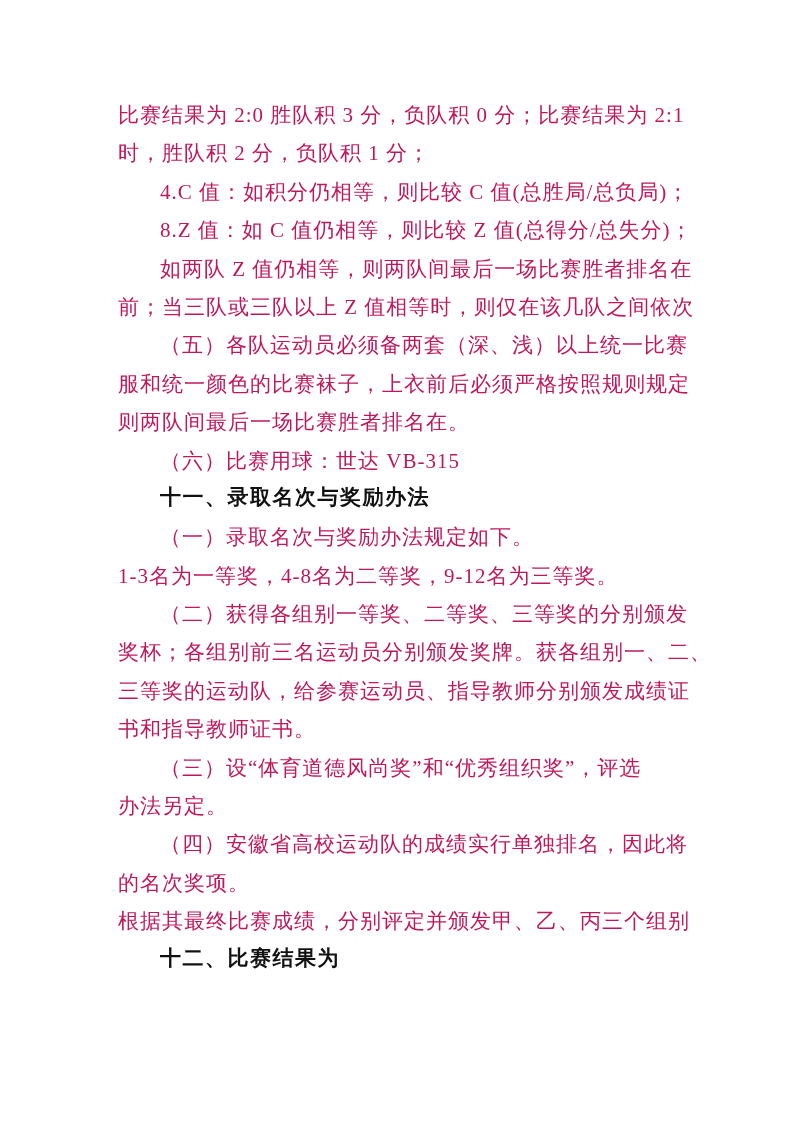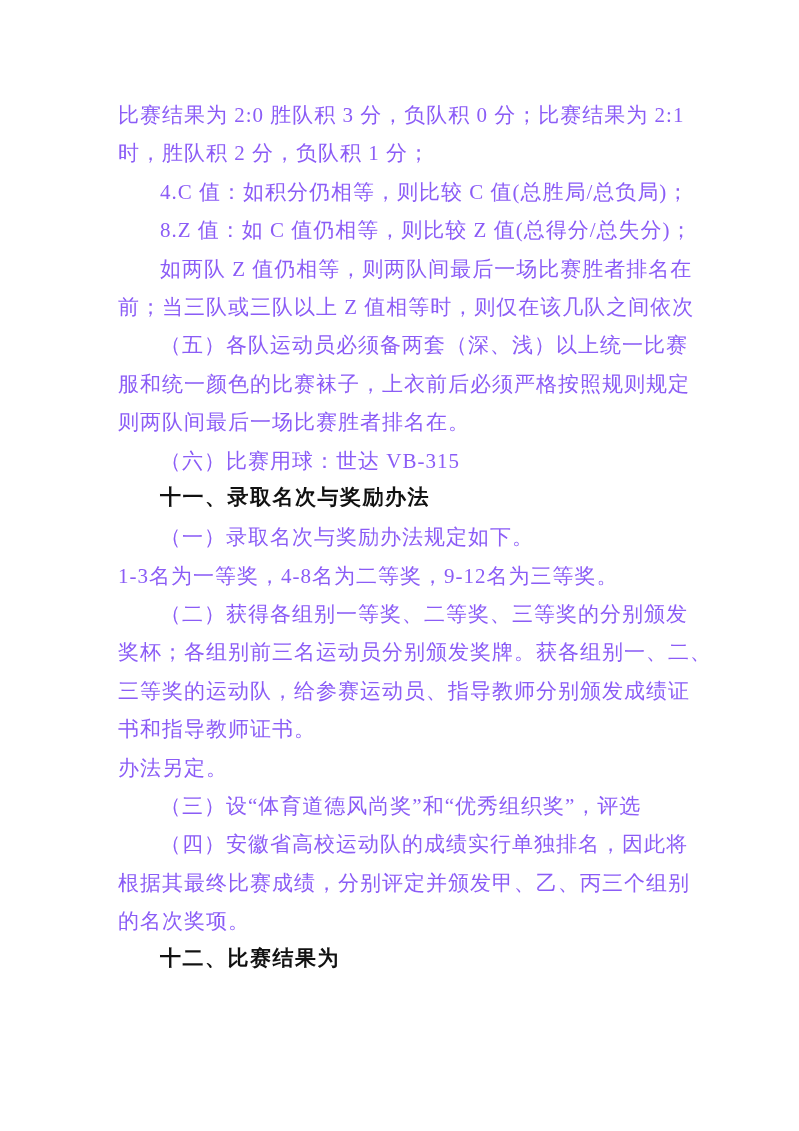--- a/index.html
+++ b/index.html
@@ -18,21 +18,21 @@
     position: absolute;
     left: 118px;
     top: 96px;
     width: 564px;
   }
   .line {
     font-family: "Liberation Serif", "DejaVu Serif", serif;
     font-size: 21px;
     line-height: 38.4px;
     height: 38.4px;
-    color: #8b5cf6;
+    color: #be185d;
     letter-spacing: 1px;
     white-space: nowrap;
   }
   .indent {
     padding-left: 42px;
   }
   .heading {
     font-family: Liberation Mono, monospace;
     font-weight: 700;
     letter-spacing: 1.5px;
@@ -54,20 +54,20 @@
     <div class="line">服和统一颜色的比赛袜子，上衣前后必须严格按照规则规定</div>
     <div class="line">则两队间最后一场比赛胜者排名在。</div>
     <div class="line indent">（六）比赛用球：世达 VB-315</div>
     <div class="line indent heading">十一、录取名次与奖励办法</div>
     <div class="line indent">（一）录取名次与奖励办法规定如下。</div>
     <div class="line">1-3名为一等奖，4-8名为二等奖，9-12名为三等奖。</div>
     <div class="line indent">（二）获得各组别一等奖、二等奖、三等奖的分别颁发</div>
     <div class="line">奖杯；各组别前三名运动员分别颁发奖牌。获各组别一、二、</div>
     <div class="line">三等奖的运动队，给参赛运动员、指导教师分别颁发成绩证</div>
     <div class="line">书和指导教师证书。</div>
+    <div class="line indent">（三）设“体育道德风尚奖”和“优秀组织奖”，评选</div>
     <div class="line">办法另定。</div>
-    <div class="line indent">（三）设“体育道德风尚奖”和“优秀组织奖”，评选</div>
     <div class="line indent">（四）安徽省高校运动队的成绩实行单独排名，因此将</div>
+    <div class="line">的名次奖项。</div>
     <div class="line">根据其最终比赛成绩，分别评定并颁发甲、乙、丙三个组别</div>
-    <div class="line">的名次奖项。</div>
     <div class="line indent heading">十二、比赛结果为</div>
   </div>
 </div>
 
 </body></html>

